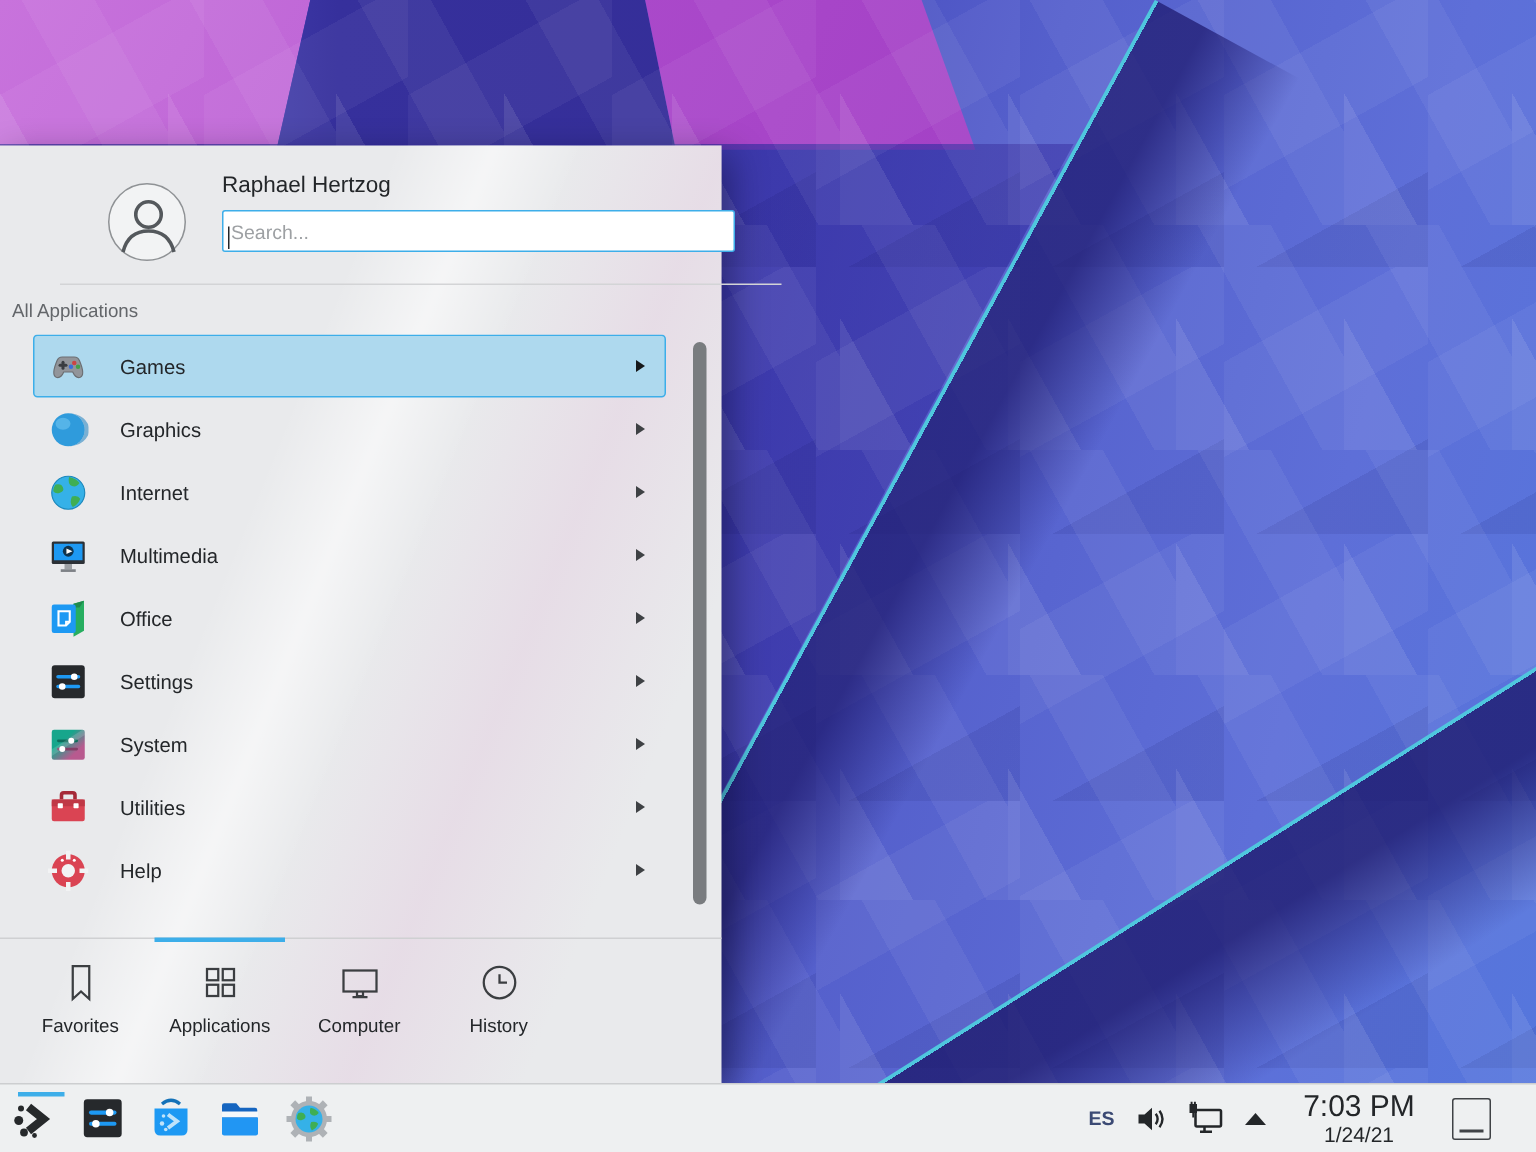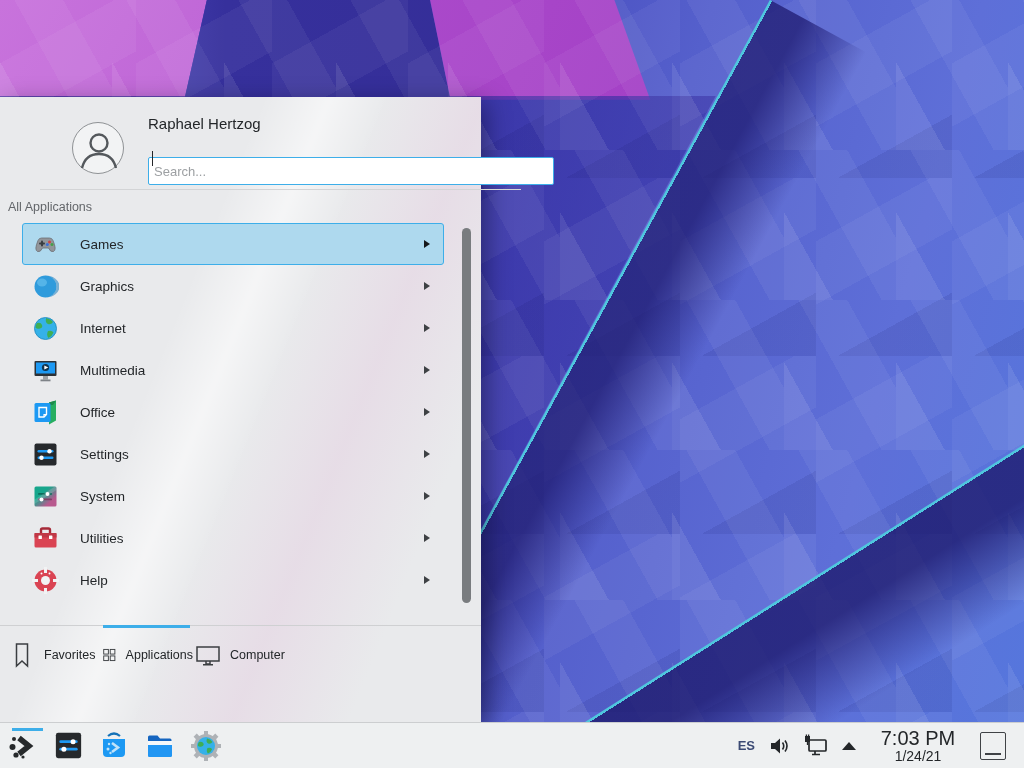--- a/index.html
+++ b/index.html
@@ -41,21 +41,21 @@
   .launcher { position:absolute; left:0; top:97px; width:481px; height:625px;
     background:
       linear-gradient(112deg, rgba(255,255,255,0) 36%, rgba(255,255,255,.55) 45%, rgba(255,255,255,0) 53%),
       linear-gradient(112deg, rgba(226,196,220,0) 52%, rgba(226,196,220,.35) 66%, rgba(235,220,232,0) 82%),
       #e9eaec;
     box-shadow:6px 6px 22px rgba(0,0,20,.38); z-index:5; }
   .lh { position:absolute; left:0; top:0; width:100%; height:93px; border-bottom:1px solid #d3d4d6;margin-left:40px; }
   .avatar { position:absolute; left:32px; top:25px; width:52px; height:52px; border:1px solid #8f9295;
     border-radius:50%; background:#f2f3f4; }
   .user-name { position:absolute; left:108px; top:18px; font-size:15px; color:#232629; }
-  .search { position:absolute; left:108px; top:60px; width:406px; height:28px; background:#fff;
+  .search { position:absolute; left:108px; top:43px; width:342px; height:28px; background:#fff;
     border:1.5px solid #3daee9; border-radius:2px; font-size:13px; color:#701a75; padding:0 6px 0 5px; outline:none; }
   .search::placeholder { color:#9da0a3; }
   .caret { position:absolute; left:112px; top:54px; width:1px; height:15px; background:#232629; }
 
   .section-label { position:absolute; left:8px; top:103px; font-size:12.5px; color:#63666a; }
 
   .list { position:absolute; left:0; top:126px; width:458px; height:402px; overflow:hidden; }
   .mi { position:relative; width:422px; height:42px; margin-left:22px; display:flex; align-items:center;
     border:1px solid transparent; border-radius:3px; }
   .mi.sel { background:#aed9ee; border-color:#3daee9; }
@@ -63,31 +63,31 @@
   .ml { margin-left:21px; font-size:13.5px; color:#232629; flex:1 1 auto; }
   .arr { width:0; height:0; border-left:6px solid #3e4144; border-top:4.5px solid transparent;
     border-bottom:4.5px solid transparent; margin-right:13px; }
   .mi.sel .arr { border-left-color:#16181a; }
 
   .vscroll { position:absolute; left:462px; top:131px; width:9px; height:375px; border-radius:4.5px; background:#797c7f; }
 
   .footer { position:absolute; left:0; top:528px; width:481px; height:97px; border-top:1px solid #cfd0d2; }
   .tab-ind { position:absolute; left:103px; top:-1px; width:87px; height:3px; background:#3daee9; }
   .tabs { position:absolute; left:7px; top:14px; display:flex; }
-  .tab { width:93px; display:flex; flex-direction:row; align-items:center; gap:7px; }
+  .tab { width:93px; display:flex; flex-direction:column; align-items:center; gap:7px; }
   .tab-label { font-size:12.5px; color:#232629; }
 
   
   .taskbar { position:absolute; left:0; top:722px; width:1024px; height:46px; background:#eef0f1;
     border-top:1px solid #ccced0; z-index:6; display:flex; align-items:center; }
   .tb-launchers { display:flex; align-items:center; gap:12px; padding-left:5px; }
   .tb-btn { position:relative; width:34px; height:34px; display:flex; align-items:center; justify-content:center; }
   .active-ind { position:absolute; left:7px; top:-1px; width:31px; height:3px; background:#3daee9; }
   .tb-spacer { flex:1; }
-  .tray { display:flex; align-items:center; gap:13px; padding-right:12px; }
+  .tray { display:flex; align-items:center; gap:13px; padding-right:24px; }
   .kb-layout { font-size:13px; font-weight:bold; color:#3b4a74; }
   .caret-up { width:0; height:0; border-left:7px solid transparent; border-right:7px solid transparent;
     border-bottom:8px solid #232629; }
   .clock { width:86px; text-align:center; line-height:1.05; margin:0 6px; }
   .clock .time { font-size:20px; color:#232629; }
   .clock .date { font-size:14px; color:#232629; }
   .show-desktop { width:26px; height:28px; border:1.5px solid #3f4246; border-radius:2px; position:relative; margin-right:6px; }
   .show-desktop::after { content:""; position:absolute; left:4px; right:4px; bottom:4px; height:2px; background:#3f4246; }
 
   svg { display:block; }
@@ -289,20 +289,27 @@
               </g>
             </svg>
           <span class="tab-label">Applications</span>
         </div>
         <div class="tab">
           <svg width="30" height="30" viewBox="0 0 30 30">
               <rect x="4" y="7" width="22" height="14" fill="none" stroke="#3b3e41" stroke-width="1.5"></rect>
               <path d="M13 21 v3 h4 v-3 M10 24.8 h10" fill="none" stroke="#3b3e41" stroke-width="1.5"></path>
             </svg>
           <span class="tab-label">Computer</span>
+        </div>
+        <div class="tab">
+          <svg width="30" height="30" viewBox="0 0 30 30">
+              <circle cx="15" cy="15" r="10.5" fill="none" stroke="#3b3e41" stroke-width="1.5"></circle>
+              <path d="M15 9.5 v5.5 h5" fill="none" stroke="#3b3e41" stroke-width="1.5"></path>
+            </svg>
+          <span class="tab-label">History</span>
         </div>
       </div>
     </div>
   </div>
 
   <div class="taskbar">
     <div class="tb-launchers">
       <div class="tb-btn">
         <div class="active-ind"></div>
         <svg width="32" height="32" viewBox="0 0 32 32">

